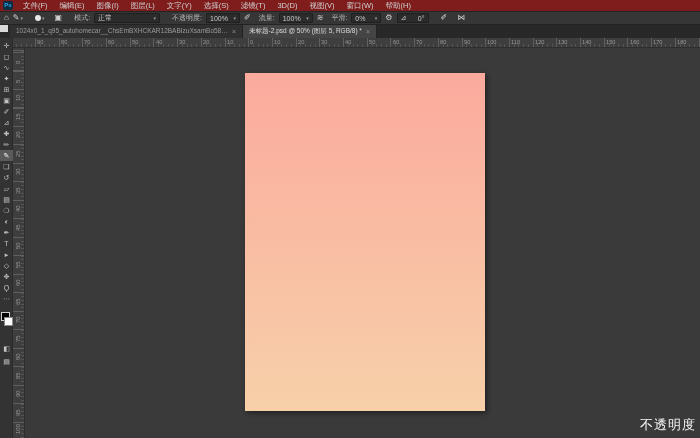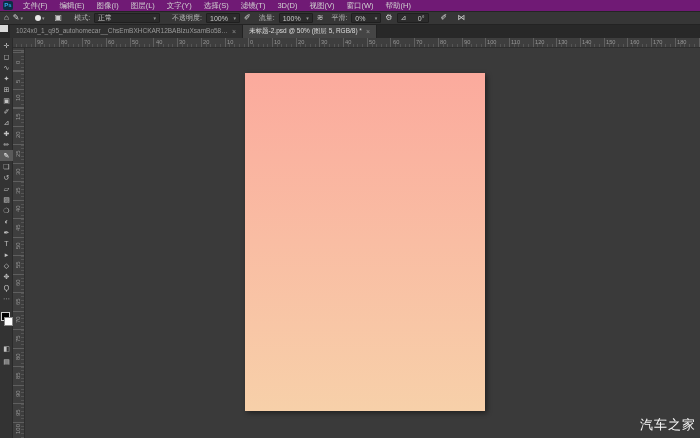--- a/index.html
+++ b/index.html
@@ -1,20 +1,20 @@
 <!DOCTYPE html>
 <html><head>
 <meta charset="utf-8">
 <style>
   html,body{margin:0;padding:0;background:#202020;}
   #root{position:relative;width:700px;height:438px;overflow:hidden;
         font-family:"Liberation Sans","DejaVu Sans",sans-serif;
         background:#3a3a3a;color:#cfcfcf;-webkit-font-smoothing:antialiased;}
   
-  .menubar{position:absolute;left:0;top:0;width:700px;height:12px;background:#701a75;
+  .menubar{position:absolute;left:0;top:0;width:700px;height:12px;background:#7f1d1d;
            display:flex;align-items:center;border-bottom:1px solid #242424;box-sizing:border-box;}
   .pslogo{width:10px;height:9px;margin:0 4px 0 3px;background:#0c2e44;border-radius:2px;
           color:#34a4e8;font-size:6px;line-height:9px;text-align:center;font-weight:bold;}
   .menus{display:flex;align-items:center;}
   .menu-item{font-size:7.5px;color:#d2d2d2;padding:0 6px;line-height:12px;cursor:default;}
   
   .optionsbar{position:absolute;left:0;top:12px;width:700px;height:13px;background:#363636;
               border-bottom:1px solid #232323;box-sizing:border-box;display:flex;align-items:center;
               font-size:7px;color:#c8c8c8;gap:4px;padding-left:4px;}
   .ob-icon{font-size:8px;color:#cfcfcf;line-height:12px;}
@@ -217,16 +217,16 @@
         <span class="rl" style="top: 275px;">70</span>
         <span class="rl" style="top: 293.5px;">75</span>
         <span class="rl" style="top: 312px;">80</span>
         <span class="rl" style="top: 330.5px;">85</span>
         <span class="rl" style="top: 349px;">90</span>
         <span class="rl" style="top: 367.5px;">95</span>
         <span class="rl" style="top: 386px;">100</span>
       </div>
     <div class="pasteboard">
       <div class="document" style="background: linear-gradient(rgb(251, 170, 157), rgb(247, 208, 169));"></div>
-      <div class="watermark">汽车之家</div>
+      <div class="watermark">不透明度</div>
     </div>
   </div>
 </div>
 
 </body></html>

